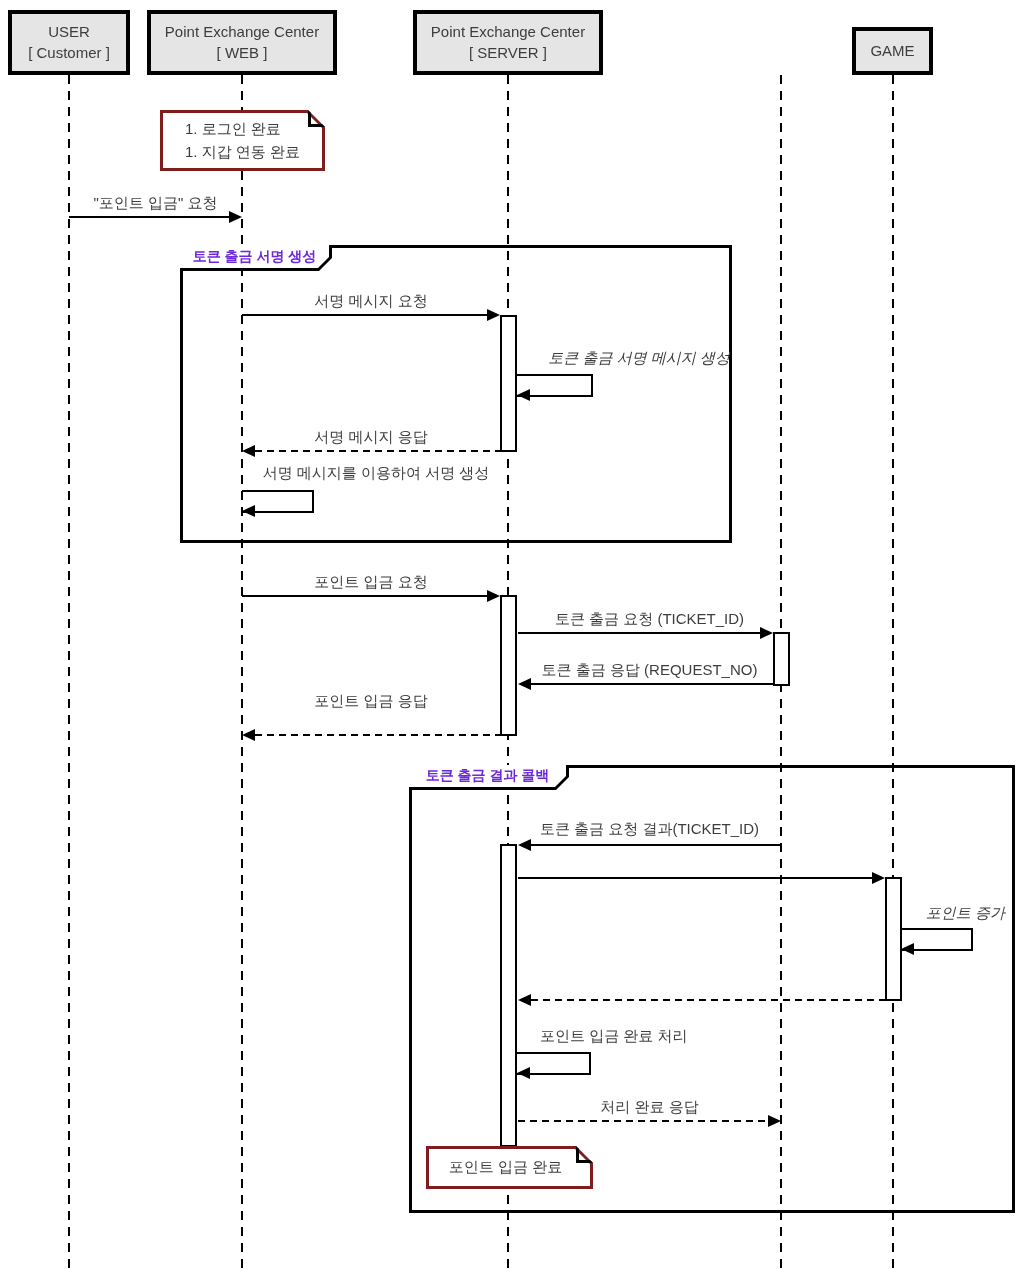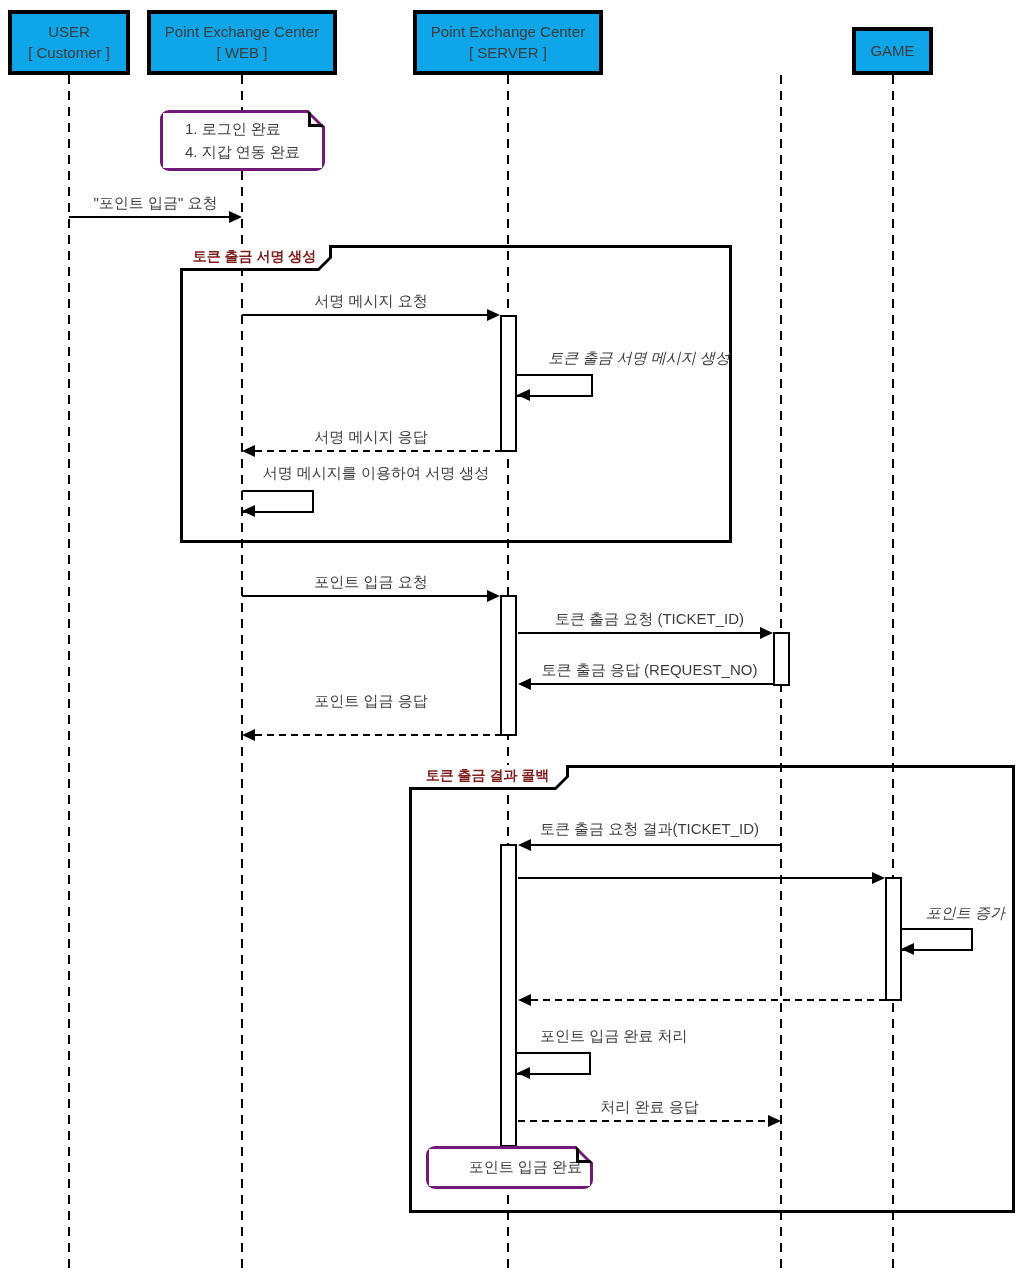--- a/index.html
+++ b/index.html
@@ -4,61 +4,61 @@
 <style>
   html,body { margin:0; padding:0; background:#ffffff; }
   .canvas {
     position:relative; width:1030px; height:1276px; background:#ffffff;
     font-family:"Liberation Sans", sans-serif; color:#3d3d3d; overflow:hidden;
   }
   
   .lifeline { position:absolute; width:2px;
     background:repeating-linear-gradient(to bottom,#000 0 9px,transparent 9px 16px); }
   
-  .actor { position:absolute; background:#0ea5e9; border:4px solid #000; box-sizing:border-box;
+  .actor { position:absolute; background:#e5e5e5; border:4px solid #000; box-sizing:border-box;
     display:flex; flex-direction:column; align-items:center; justify-content:center;
     font-size:15px; line-height:1.35; text-align:center; z-index:5; }
   
   .frame { position:absolute; border:3px solid #000; box-sizing:border-box; z-index:2; }
   .tab { position:absolute; background:#000; z-index:3;
     clip-path:polygon(0 0,100% 0,100% calc(100% - 13px),calc(100% - 13px) 100%,0 100%); }
   .tab-inner { position:absolute; left:0; top:0; right:3px; bottom:3px; background:#fff;
     clip-path:polygon(0 0,100% 0,100% calc(100% - 11px),calc(100% - 11px) 100%,0 100%);
     display:flex; align-items:center; justify-content:center;
-    font-size:14px; font-weight:bold; color:#7f1d1d; }
+    font-size:14px; font-weight:bold; color:#6d28d9; }
   
   .act { position:absolute; width:17px; background:#fff; border:2px solid #000;
     box-sizing:border-box; z-index:4; }
   
   .sline { position:absolute; height:2px; background:#000; z-index:6; }
   .dline { position:absolute; height:2px; z-index:6;
     background:repeating-linear-gradient(90deg,#000 0 7px,transparent 7px 12px); }
   .ah-right { position:absolute; width:0; height:0; z-index:7;
     border-top:6px solid transparent; border-bottom:6px solid transparent;
     border-left:13px solid #000; }
   .ah-left { position:absolute; width:0; height:0; z-index:7;
     border-top:6px solid transparent; border-bottom:6px solid transparent;
     border-right:13px solid #000; }
   
   .selfrect { position:absolute; border:2px solid #000; border-left:none;
     box-sizing:border-box; background:transparent; z-index:6; }
   .msg-label { position:absolute; font-size:15px; white-space:nowrap; z-index:8; color:#3d3d3d; }
   .center { text-align:center; }
   .right { text-align:right;font-style:italic; }
   
-  .note { position:absolute; background:#701a75; z-index:9;
-    clip-path:polygon(0 0,calc(100% - 17px) 0,100% 17px,100% 100%,0 100%);border-radius:9px; }
+  .note { position:absolute; background:#7f1d1d; z-index:9;
+    clip-path:polygon(0 0,calc(100% - 17px) 0,100% 17px,100% 100%,0 100%); }
   .note-inner { position:absolute; inset:3px; background:#fff;
     clip-path:polygon(0 0,calc(100% - 15px) 0,100% 15px,100% 100%,0 100%);
     display:flex; flex-direction:column; justify-content:center;
     font-size:15px; line-height:1.5; color:#3d3d3d; }
   .note-fold { position:absolute; top:0; right:0; width:17px; height:17px;
     border-left:3px solid #000; border-bottom:3px solid #000; box-sizing:border-box; z-index:10; }
   .pad-left { padding-left:22px; text-align:left; }
-  .pad-center { text-align:right; padding-right:8px; }
+  .pad-center { text-align:center; padding-right:8px; }
 </style>
 </head>
 <body>
 
 <div class="canvas">
 
   <div class="lifeline" style="left:68px;top:75px;height:1196px"></div>
   <div class="lifeline" style="left:241px;top:75px;height:1196px"></div>
   <div class="lifeline" style="left:507px;top:75px;height:1196px"></div>
   <div class="lifeline" style="left:780px;top:75px;height:1196px"></div>
@@ -76,21 +76,21 @@
     <span>Point Exchange Center</span>
     <span>[ SERVER ]</span>
   </div>
   <div class="actor" style="left:852px;top:27px;width:81px;height:48px">
     <span>GAME</span>
   </div>
 
   <div class="note" style="left:160px;top:110px;width:165px;height:61px">
     <div class="note-inner pad-left">
       <span>1. 로그인 완료</span>
-      <span>4. 지갑 연동 완료</span>
+      <span>1. 지갑 연동 완료</span>
     </div>
     <span class="note-fold"></span>
   </div>
 
   <div class="msg-label center" style="left:69px;top:194px;width:173px">"포인트 입금" 요청</div>
   <div class="sline" style="left:69px;top:216px;width:162px"></div>
   <span class="ah-right" style="left:229px;top:211px"></span>
 
   <div class="frame" style="left:180px;top:245px;width:552px;height:298px"></div>
   <div class="tab" style="left:180px;top:245px;width:152px;height:26px">

